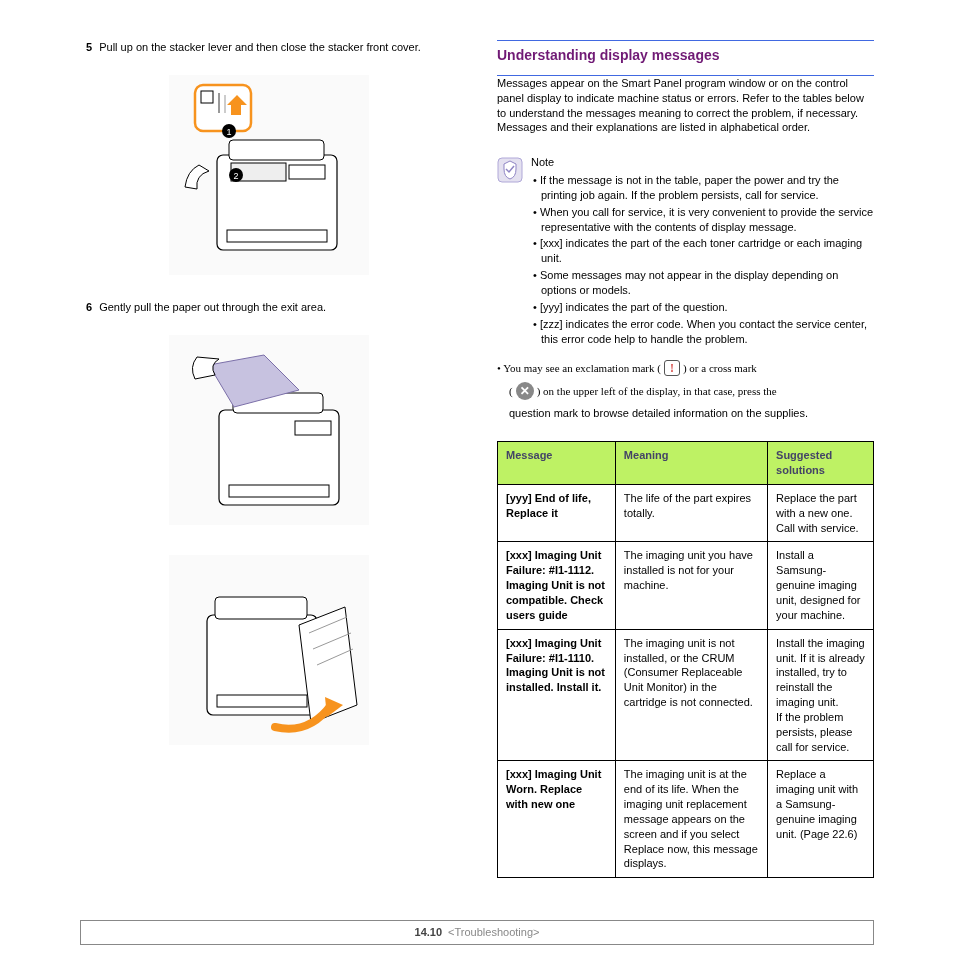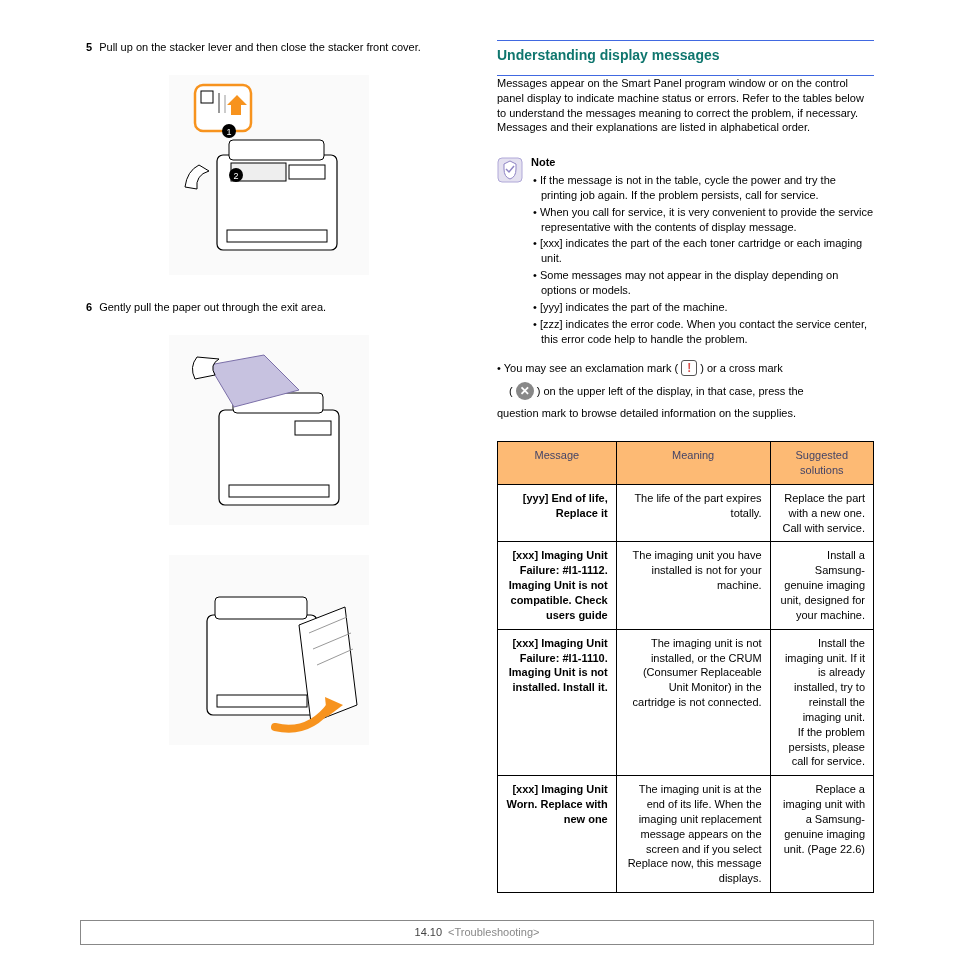--- a/index.html
+++ b/index.html
@@ -49,21 +49,21 @@
   .fig2 { height: 190px; }
   .fig3 { height: 190px; }
   .col-right hr {
     border: none;
     border-top: 1px solid #4169E1;
     margin: 0;
   }
   .section-heading {
     font-size: 14px;
     font-weight: bold;
-    color: #0f766e;
+    color: #701a75;
     margin: 5px 0 10px 0;
   }
   .intro-para {
     margin-bottom: 12px;
   }
   .note-block {
     display: flex;
     gap: 8px;
     margin: 8px 0 12px 0;
   }
@@ -81,20 +81,21 @@
   }
   .note-body ul { list-style: none; padding: 0; }
   .note-body li { margin-bottom: 2px; padding-left: 10px; text-indent: -8px; }
   .note-body li:before { content: "• "; }
   .inline-icon-row {
     margin-bottom: 6px;
     display: flex;
     flex-wrap: wrap;
     align-items: center;
     gap: 3px;
+    font-family: Liberation Serif, serif;
   }
   .ex-mark {
     display: inline-flex;
     width: 16px;
     height: 16px;
     border: 1px solid #555;
     border-radius: 3px;
     align-items: center;
     justify-content: center;
     font-weight: bold;
@@ -116,42 +117,42 @@
   table.msg-table {
     border-collapse: collapse;
     width: 100%;
     margin-top: 12px;
     font-size: 11px;
   }
   table.msg-table th, table.msg-table td {
     border: 1px solid #000;
     padding: 6px 8px;
     vertical-align: top;
-    text-align: right;
+    text-align: left;
   }
   table.msg-table th {
-    background: #fdba74;
-    font-weight: normal;
-    text-align: center;
+    background: #bef264;
+    font-weight: bold;
+    text-align: left;
     color: #446;
   }
   .msg-cell { font-weight: bold; }
   .footer {
     border: 1px solid #888;
     padding: 4px 10px;
     font-size: 11px;
     color: #888;
     display: flex;
     align-items: center;
     justify-content: center;
     gap: 6px;
     margin-top: 10px;
     width: 100%;
   }
-  .footer .pnum { color: #444; font-weight: normal; }
+  .footer .pnum { color: #444; font-weight: bold; }
 </style>
 </head>
 <body>
 
 <div class="columns">
 
   <div class="col-left">
 
     <p class="step-text">
       <span class="step-num">5</span>
@@ -219,43 +220,43 @@
 
     <div class="note-block">
       <div class="note-icon">
         <svg width="26" height="26" viewBox="0 0 26 26">
           <rect x="1" y="1" width="24" height="24" rx="4" fill="#e4e1f0" stroke="#b0a8d8"></rect>
           <path d="M7 7 L13 4 L19 7 L19 12 Q19 20 13 22 Q7 20 7 12 Z" fill="#fff" stroke="#8f85c4"></path>
           <path d="M9 12 L12 15 L17 9" fill="none" stroke="#8f85c4" stroke-width="1.5"></path>
         </svg>
       </div>
       <div class="note-body">
-        <div style="font-weight:bold; margin-bottom:3px;">Note</div>
+        <div style="font-weight:normal; margin-bottom:3px;">Note</div>
         <ul>
-          <li>If the message is not in the table, cycle the power and try the printing job again. If the problem persists, call for service.</li>
+          <li>If the message is not in the table, paper the power and try the printing job again. If the problem persists, call for service.</li>
           <li>When you call for service, it is very convenient to provide the service representative with the contents of display message.</li>
           <li>[xxx] indicates the part of the each toner cartridge or each imaging unit.</li>
           <li>Some messages may not appear in the display depending on options or models.</li>
-          <li>[yyy] indicates the part of the machine.</li>
+          <li>[yyy] indicates the part of the question.</li>
           <li>[zzz] indicates the error code. When you contact the service center, this error code help to handle the problem.</li>
         </ul>
       </div>
     </div>
 
     <div class="inline-icon-row">
       <span>• You may see an exclamation mark (</span>
       <span class="ex-mark">!</span>
       <span>) or a cross mark</span>
     </div>
     <div class="inline-icon-row" style="margin-left:12px;">
       <span>(</span>
       <span class="cross-mark">✕</span>
       <span>) on the upper left of the display, in that case, press the</span>
     </div>
-    <div style="margin-bottom:8px;">question mark to browse detailed information on the supplies.</div>
+    <div style="margin-left:12px; margin-bottom:8px;">question mark to browse detailed information on the supplies.</div>
 
     <table class="msg-table">
       <thead>
         <tr>
           <th>Message</th>
           <th>Meaning</th>
           <th>Suggested solutions</th>
         </tr>
       </thead>
       <tbody>

